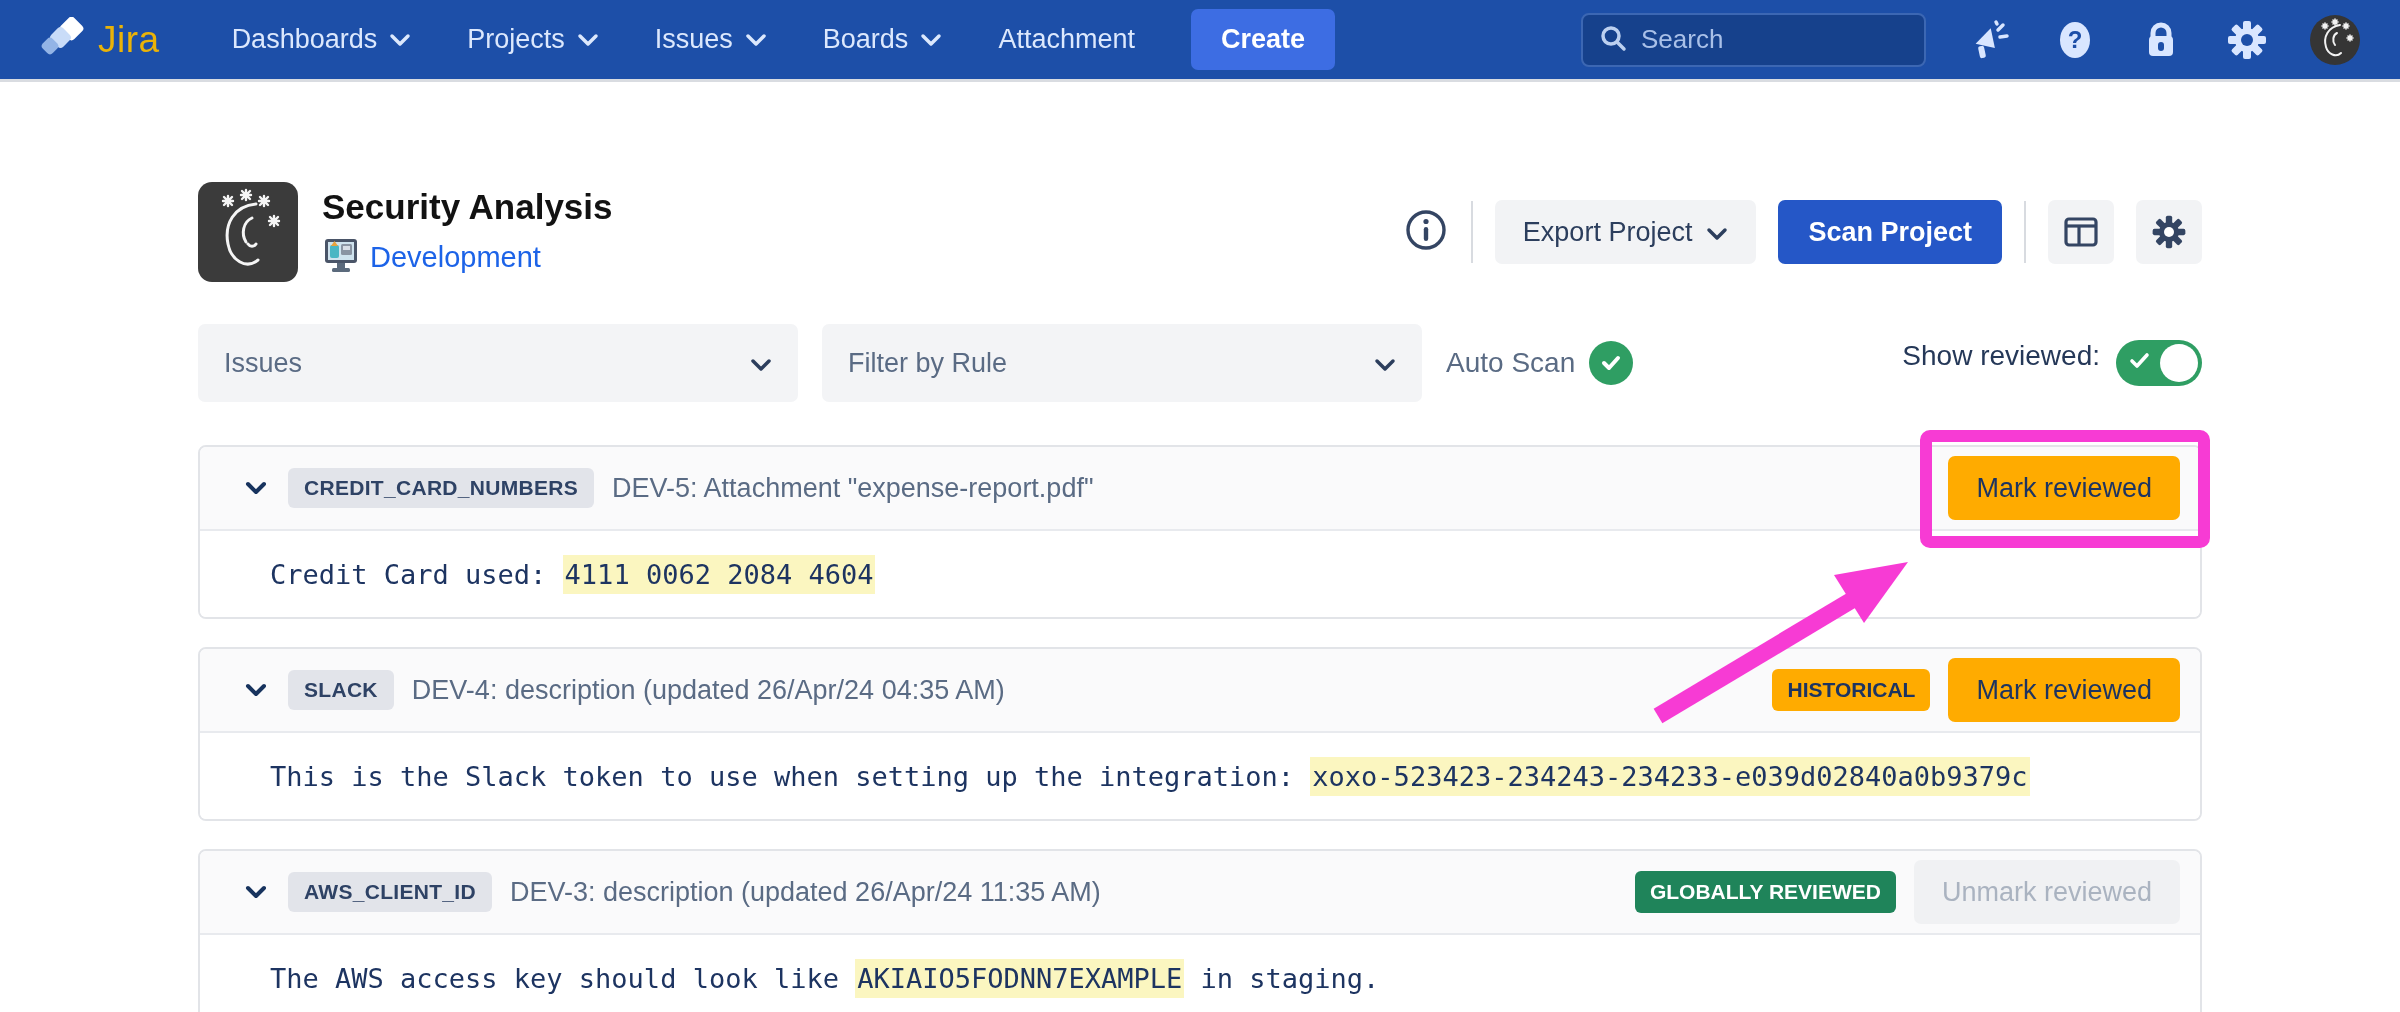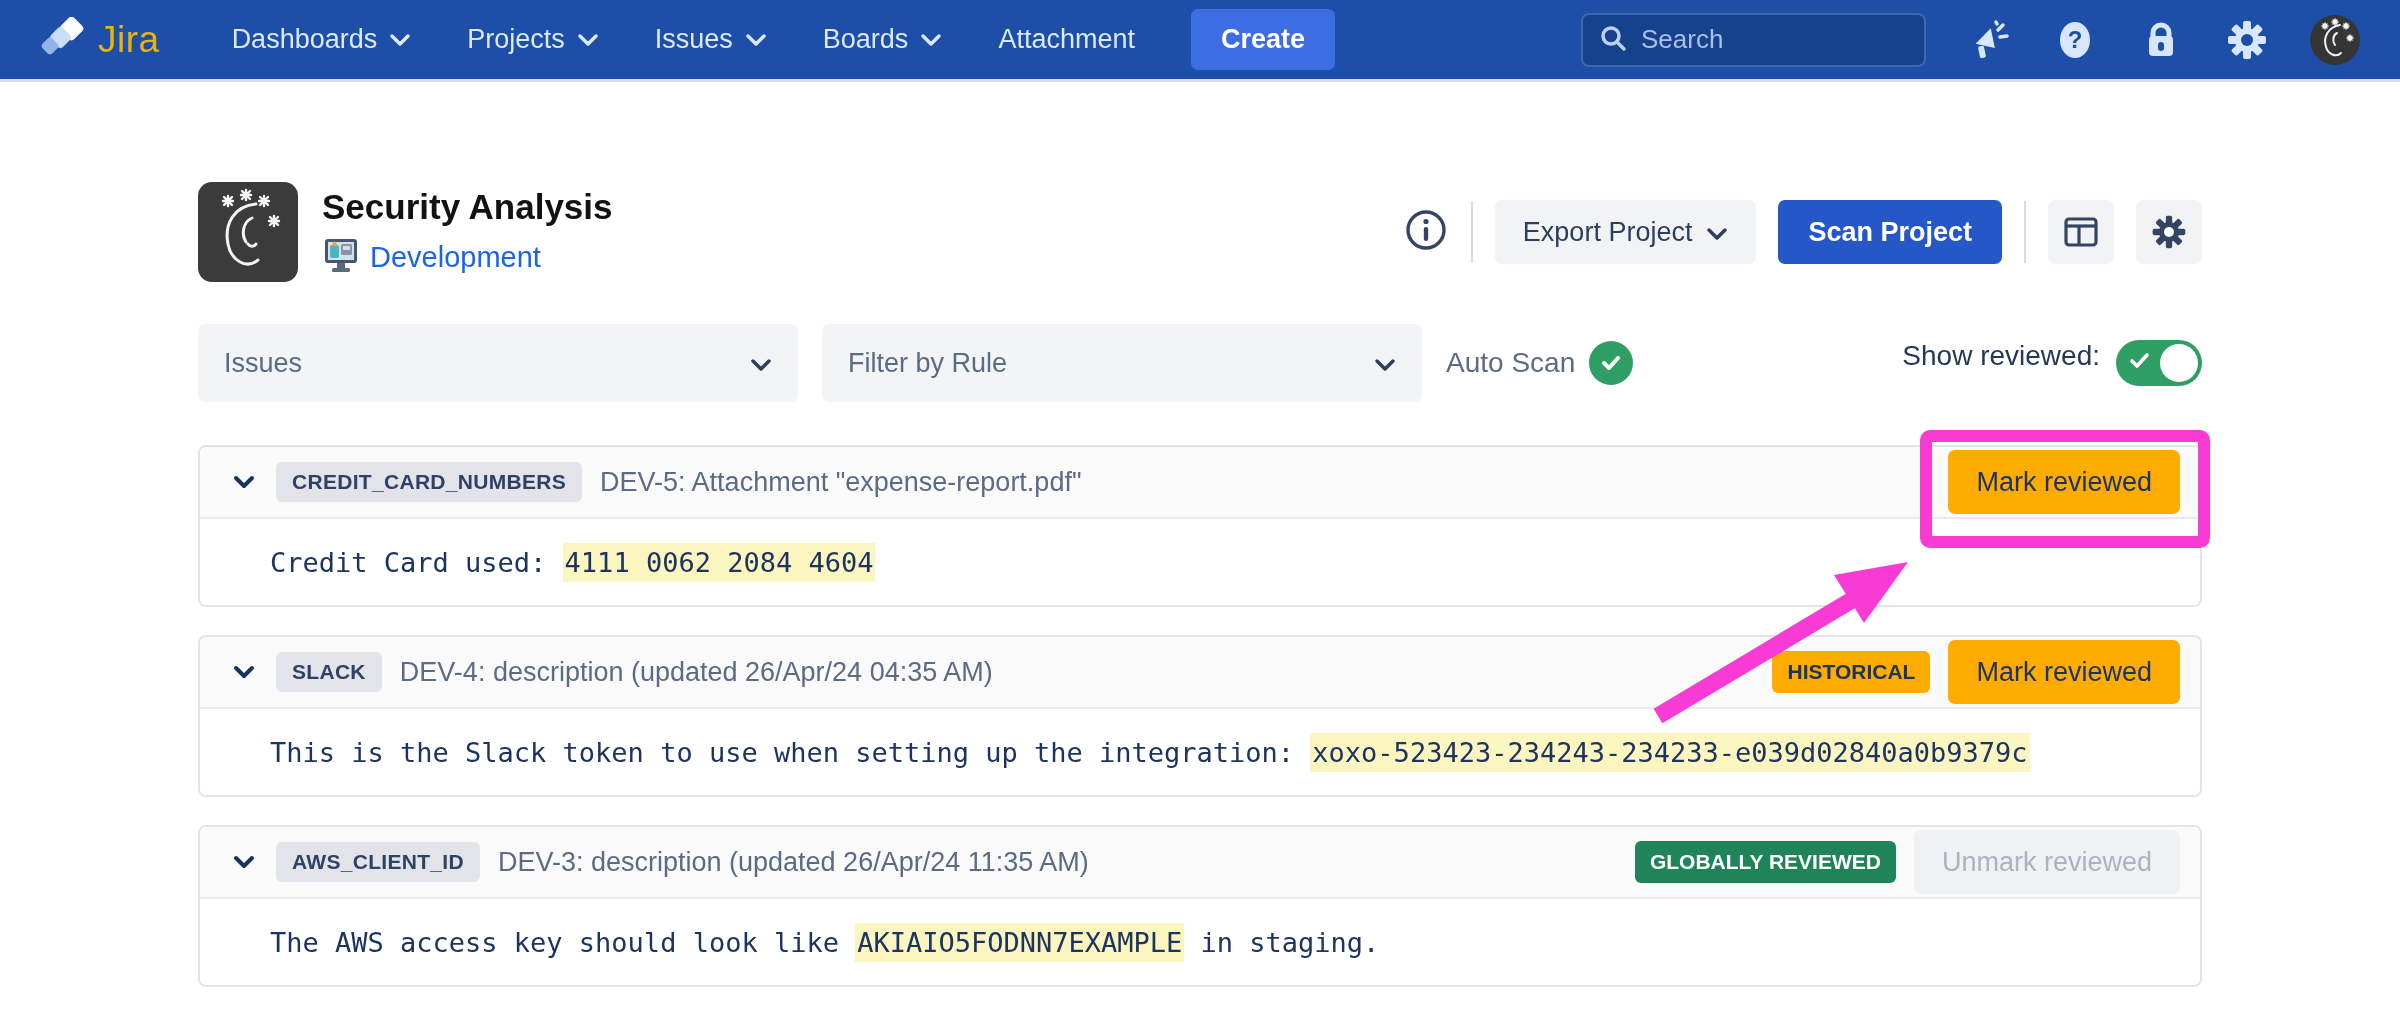--- a/index.html
+++ b/index.html
@@ -78,22 +78,22 @@
   .show-reviewed-label{font-size:28px;color:var(--dark-navy);}
   .toggle{width:86px;height:46px;background:var(--check-green);border-radius:23px;
     position:relative;display:flex;align-items:center;cursor:pointer;}
   .toggle .tick{margin-left:12px;}
   .toggle .knob{position:absolute;right:4px;top:4px;width:38px;height:38px;
     border-radius:50%;background:#fff;}
 
   
   .findings{margin-top:43px;display:flex;flex-direction:column;gap:28px;}
   .finding{border:2px solid var(--row-border);border-radius:8px;overflow:hidden;}
-  .f-head{height:72px;background:#fafafb;border-bottom:2px solid #e8eaee;
-    display:flex;align-items:center;padding:0 20px 0 32px;}
+  .f-head{height:84px;background:#fafafb;border-bottom:2px solid #e8eaee;
+    display:flex;align-items:center;padding:0 20px 0 44px;}
   .chev{display:flex;align-items:center;cursor:pointer;flex-shrink:0;}
   .rule-pill{margin-left:20px;background:var(--pill-gray);border-radius:6px;
     padding:8px 16px;font-size:21px;font-weight:700;color:#2e4265;letter-spacing:.3px;white-space:nowrap;}
   .f-title{margin-left:18px;font-size:27px;color:var(--slate);white-space:nowrap;}
   .f-actions{margin-left:auto;display:flex;align-items:center;gap:18px;}
   .status-pill{border-radius:6px;padding:9px 15px;font-size:21px;font-weight:700;white-space:nowrap;}
   .status-amber{background:var(--amber);color:var(--navy);}
   .status-green{background:var(--green);color:#fff;}
   .action-btn{height:64px;padding:0 28px;border:none;border-radius:7px;font-size:27px;
     font-weight:500;cursor:pointer;font-family:"Liberation Sans", sans-serif;}

